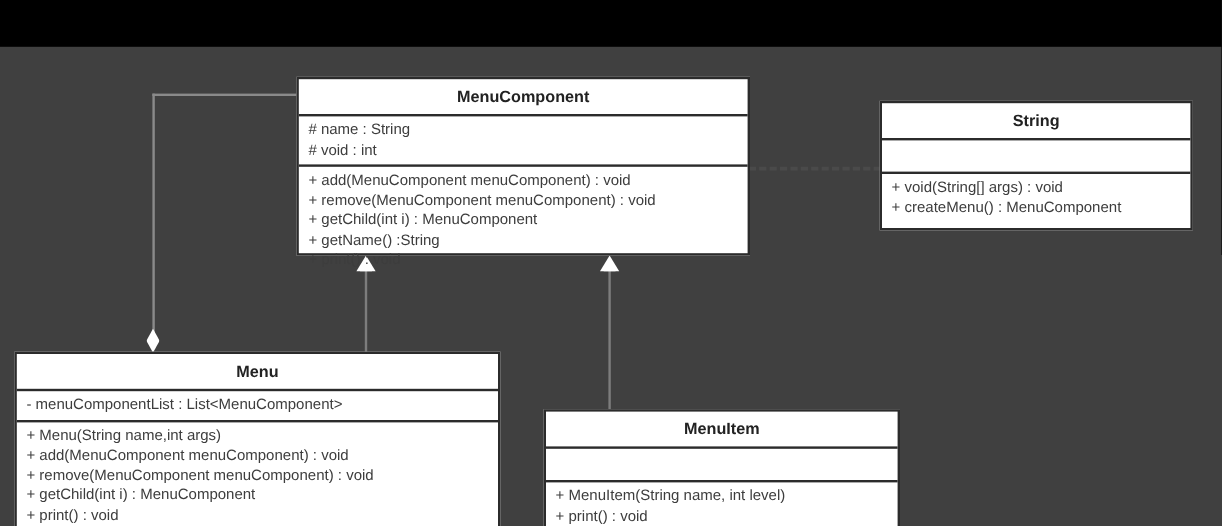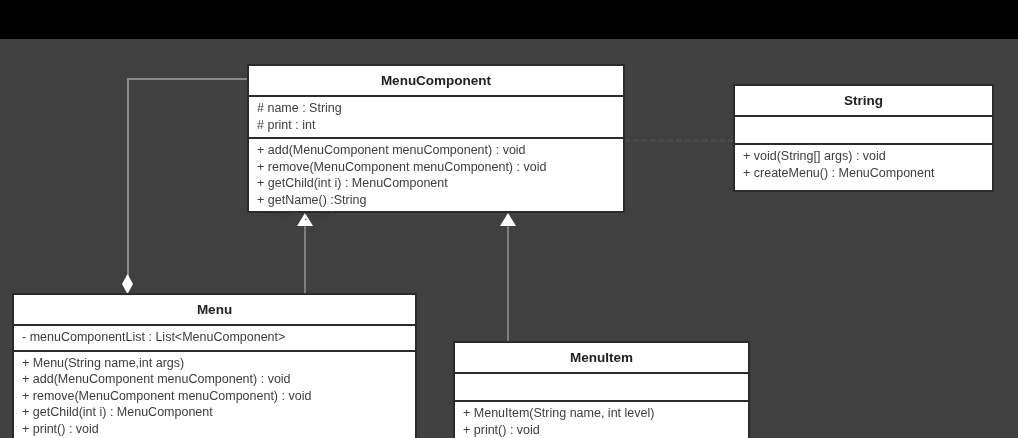--- a/index.html
+++ b/index.html
@@ -126,21 +126,21 @@
   <div class="conn v conn-strong" style="left:507px; top:176px; height:128px;"></div>
   <div class="arrow-triangle" style="left:500px; top:174px;"></div>
 
   <div class="conn-dashed" style="left:624px; top:100px; width:110px;"></div>
 
   <div class="uml-class" style="left:247px; top:25px; width:378px; height:149px;">
     <div class="uml-title">MenuComponent</div>
     <div class="uml-sep"></div>
     <div class="uml-compartment">
       <div class="uml-line"># name : String</div>
-      <div class="uml-line"># print : int</div>
+      <div class="uml-line"># void : int</div>
     </div>
     <div class="uml-sep"></div>
     <div class="uml-compartment">
       <div class="uml-line">+ add(MenuComponent menuComponent) : void</div>
       <div class="uml-line">+ remove(MenuComponent menuComponent) : void</div>
       <div class="uml-line">+ getChild(int i) : MenuComponent</div>
       <div class="uml-line">+ getName() :String</div>
       <div class="uml-line">+ print() : void</div>
     </div>
   </div>

